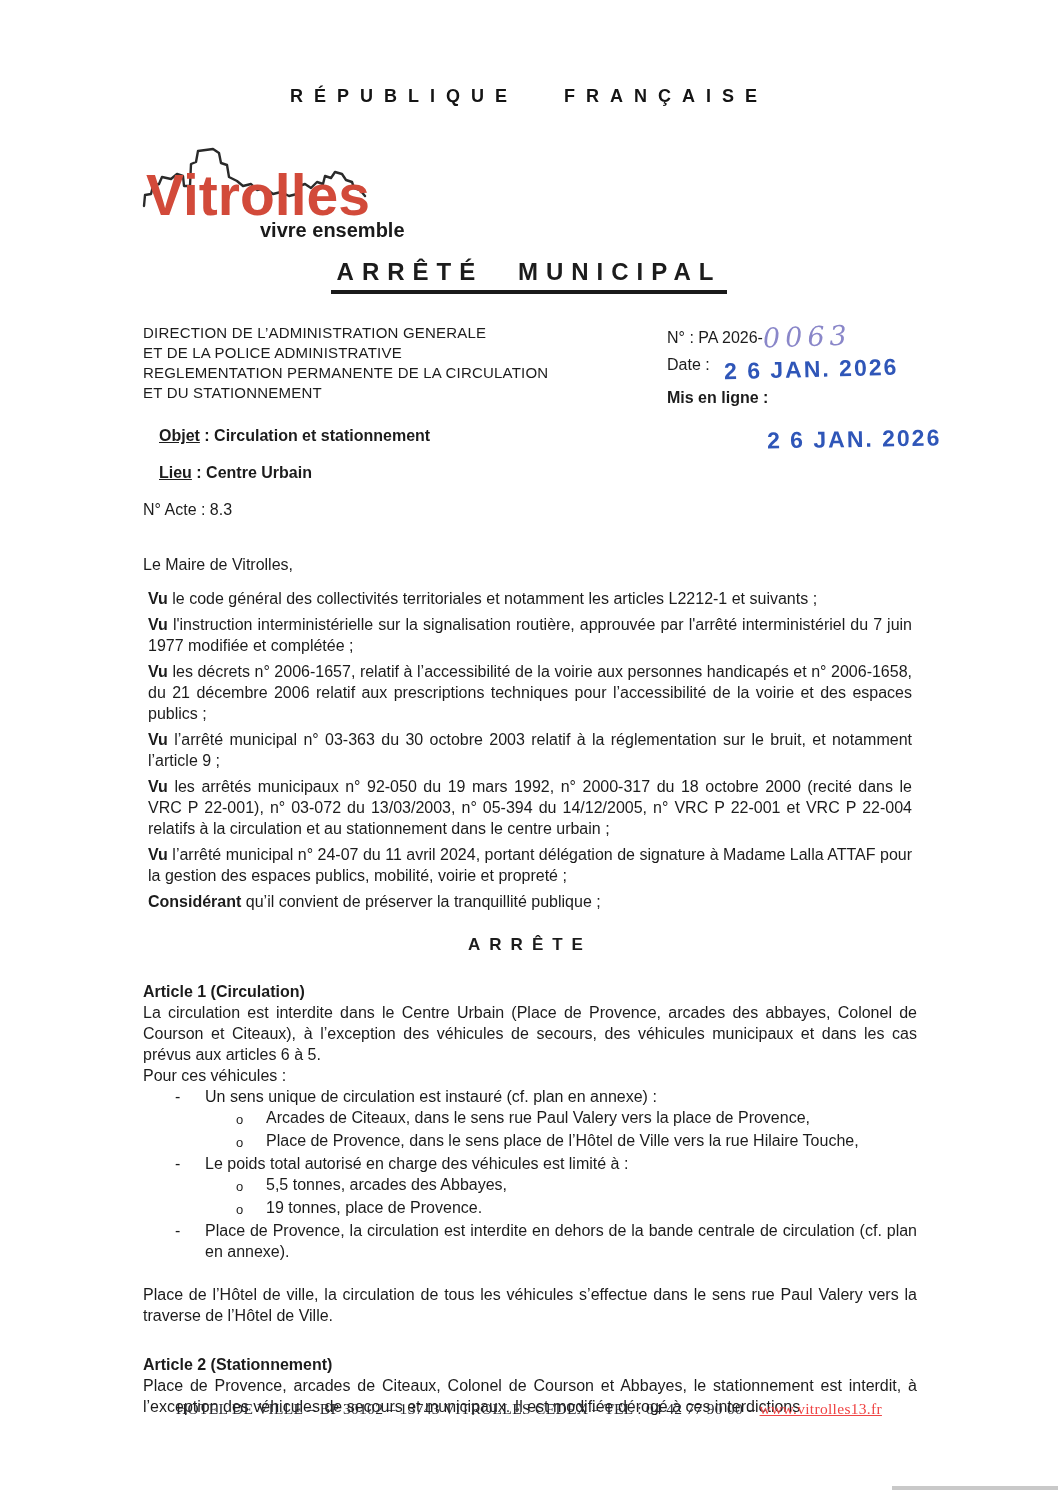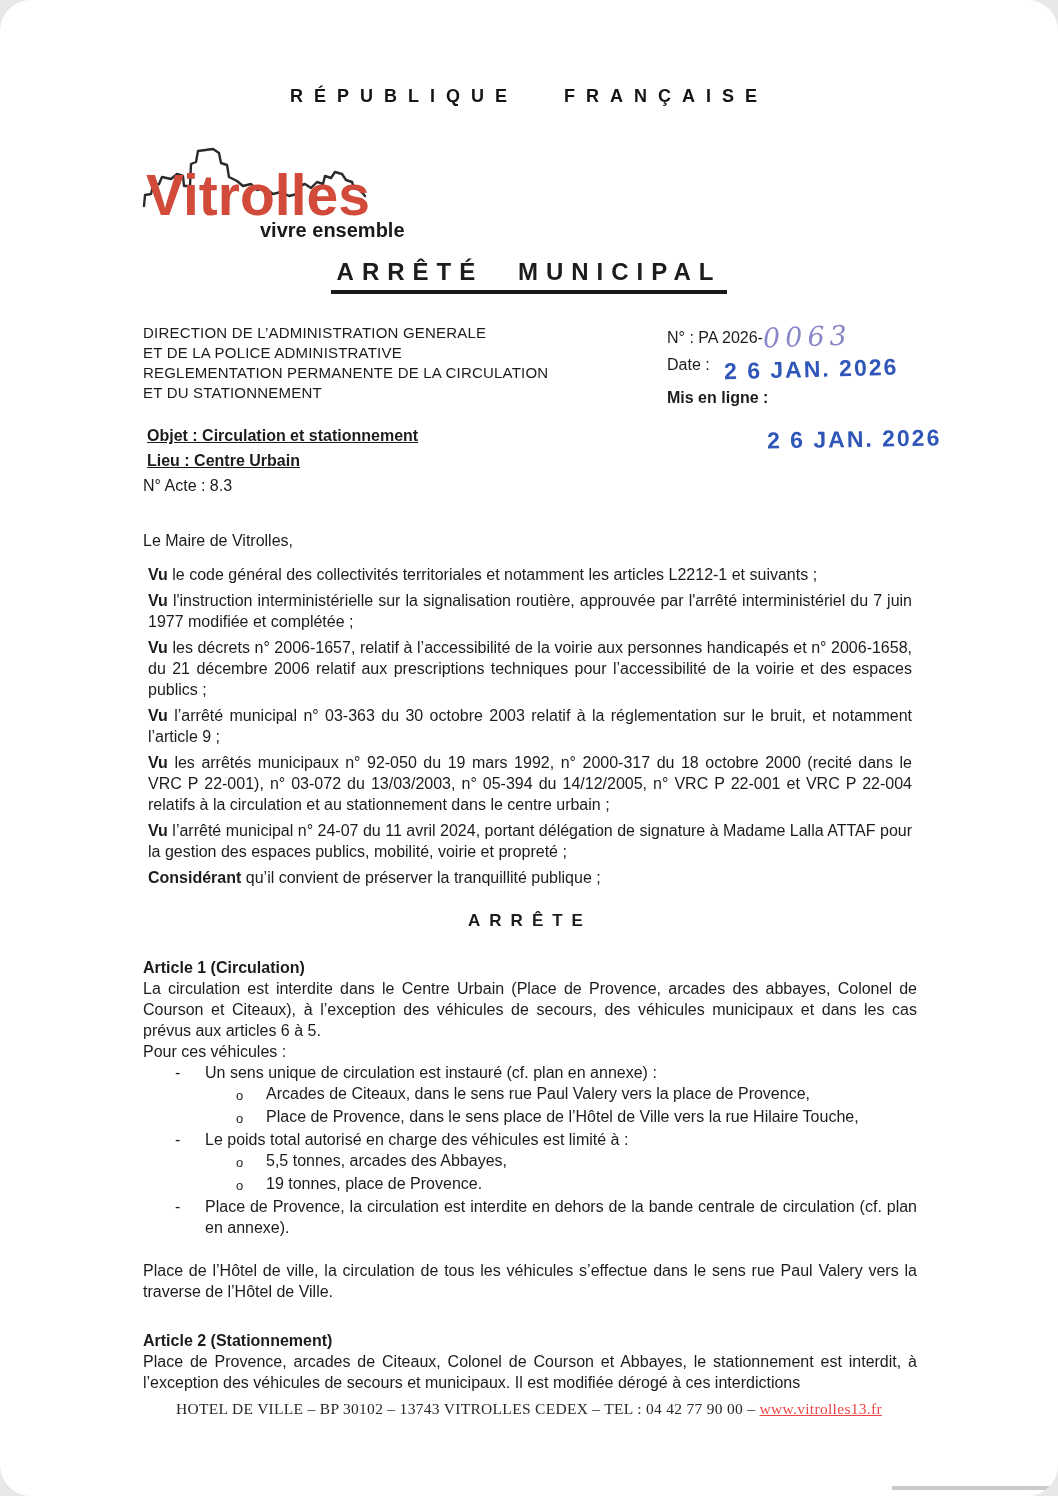--- a/index.html
+++ b/index.html
@@ -1,20 +1,19 @@
 <!DOCTYPE html>
 <html lang="fr"><head>
 <meta charset="utf-8">
 <style>
   html,body{margin:0;padding:0;background:#e8e8e8;}
   .page{
     position:relative;width:1058px;height:1496px;margin:0 auto;
     background:#ffffff;overflow:hidden;color:#1c1c1c;
     font-family:"Liberation Sans",sans-serif;
-    border-radius:31px;
   }
   
   .republic{
     position:absolute;left:0;right:0;top:86px;text-align:center;
     font-size:18px;font-weight:600;letter-spacing:11px;word-spacing:30px;color:#141414;
   }
   .skyline{position:absolute;left:138px;top:140px;}
   .logo-word{
     position:absolute;left:146px;top:162px;
     font-size:57px;font-weight:bold;letter-spacing:0px;color:#d24a3a;
@@ -30,21 +29,21 @@
     border-bottom:4px solid #1a1a1a;padding:0 6px 4px 6px;
   }
   
   .content{
     position:absolute;left:143px;top:323px;width:774px;
     font-size:16px;line-height:21px;
   }
   .meta-row{display:flex;justify-content:space-between;}
   .meta-left{width:500px;}
   .dir-line{margin:0;line-height:20px;font-size:15px;letter-spacing:.2px;}
-  .obj-line{margin:4px;font-weight:bold;text-decoration:underline;}
+  .obj-line{margin:16px;font-weight:bold;}
   .obj-line.first{margin-top:22px;}
   .u{text-decoration:underline;}
   .acte-line{margin:0;font-weight:normal;}
   .meta-right{position:relative;width:250px;min-height:168px;font-size:16px;}
   .num-line{position:absolute;left:0;top:0;white-space:nowrap;}
   .hand{
     font-family:"DejaVu Serif",serif;font-style:italic;
     font-size:27px;color:#8a87c9;letter-spacing:5px;
     position:relative;top:3px;display:inline-block;transform:rotate(-2deg);
   }

